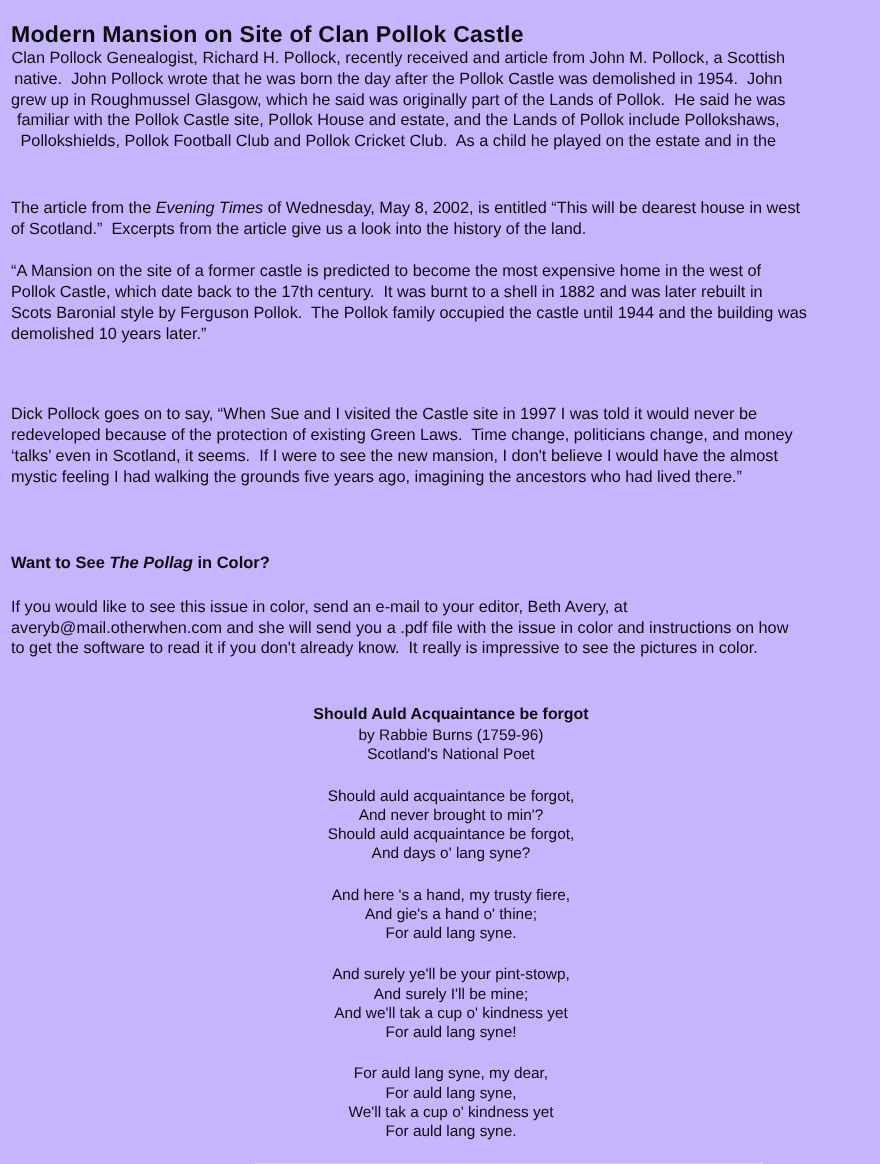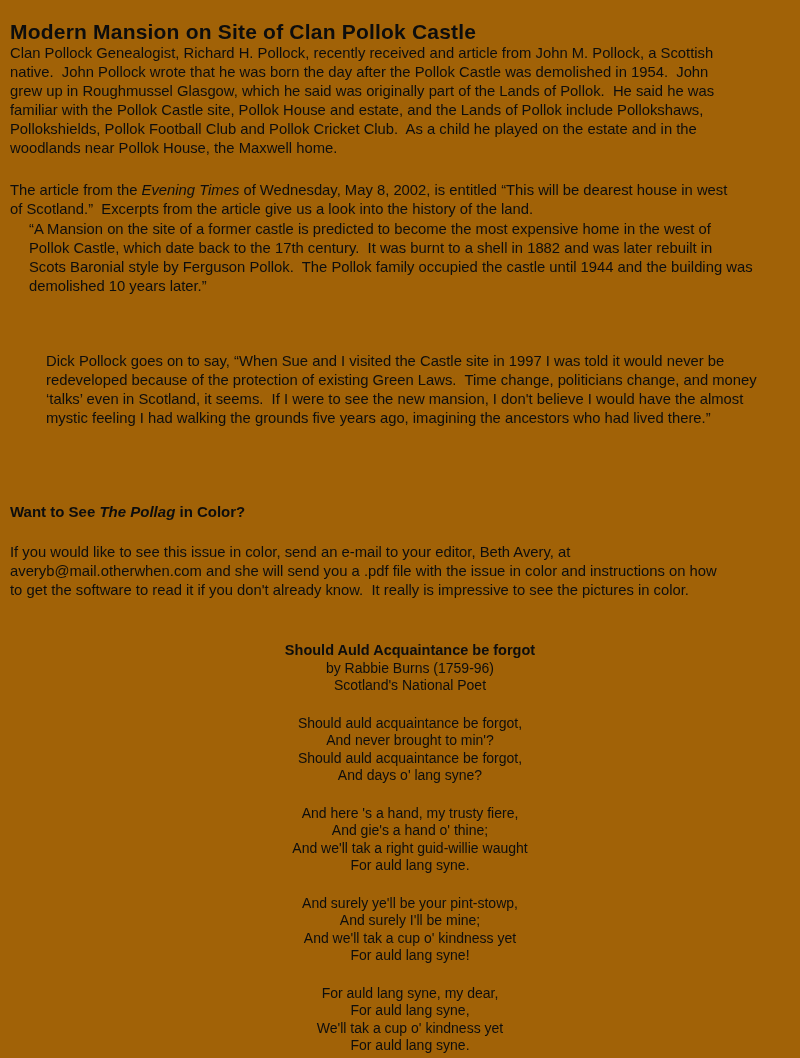--- a/index.html
+++ b/index.html
@@ -1,43 +1,43 @@
 <!DOCTYPE html>
 <html><head>
 <meta charset="utf-8">
 <style>
   html, body { margin:0; padding:0; background:#ffffff; }
   .page {
     position:relative;
     width:800px;
     height:1058px;
-    background:#a16207;
+    background:#c4b5fd;
     color:#0d0d0d;
     font-family:"Liberation Sans","DejaVu Sans",sans-serif;
     overflow:hidden;
   }
   .doc-title {
     position:absolute;
     top:6px; left:10px;
     font-size:21px;
     font-weight:bold;
     letter-spacing:0.2px;
     white-space:pre;
   }
   .para {
     position:absolute;
     left:10px;
     font-size:14.8px;
     line-height:19px;
   }
   .ln { white-space:pre; }
-  .p1 { top:44px; }
+  .p1 { top:44px;text-align:center; }
   .p2 { top:181px; }
-  .p3 { top:220px;margin-left:19px; }
-  .p4 { top:352px;margin-left:36px; }
+  .p3 { top:238px; }
+  .p4 { top:368px; }
   .p5 { top:543px; }
   .heading2 {
     position:absolute;
     top:503px; left:10px;
     font-size:15px;
     font-weight:bold;
     white-space:pre;
   }
   .heading2 em { }
   .pub-italic { font-style:italic; }
@@ -61,21 +61,20 @@
 <div class="page">
 
   <h1 class="doc-title">Modern Mansion on Site of Clan Pollok Castle</h1>
 
   <div class="para p1">
     <div class="ln">Clan Pollock Genealogist, Richard H. Pollock, recently received and article from John M. Pollock, a Scottish</div>
     <div class="ln">native.  John Pollock wrote that he was born the day after the Pollok Castle was demolished in 1954.  John</div>
     <div class="ln">grew up in Roughmussel Glasgow, which he said was originally part of the Lands of Pollok.  He said he was</div>
     <div class="ln">familiar with the Pollok Castle site, Pollok House and estate, and the Lands of Pollok include Pollokshaws,</div>
     <div class="ln">Pollokshields, Pollok Football Club and Pollok Cricket Club.  As a child he played on the estate and in the</div>
-    <div class="ln">woodlands near Pollok House, the Maxwell home.</div>
   </div>
 
   <div class="para p2">
     <div class="ln"><span>The article from the </span><em class="pub-italic">Evening Times</em><span> of Wednesday, May 8, 2002, is entitled “This will be dearest house in west</span></div>
     <div class="ln">of Scotland.”  Excerpts from the article give us a look into the history of the land.</div>
   </div>
 
   <div class="para p3">
     <div class="ln">“A Mansion on the site of a former castle is predicted to become the most expensive home in the west of</div>
     <div class="ln">Pollok Castle, which date back to the 17th century.  It was burnt to a shell in 1882 and was later rebuilt in</div>
@@ -106,21 +105,20 @@
     <div class="stanza">
       <div class="ln">Should auld acquaintance be forgot,</div>
       <div class="ln">And never brought to min'?</div>
       <div class="ln">Should auld acquaintance be forgot,</div>
       <div class="ln">And days o' lang syne?</div>
     </div>
 
     <div class="stanza">
       <div class="ln">And here 's a hand, my trusty fiere,</div>
       <div class="ln">And gie's a hand o' thine;</div>
-      <div class="ln">And we'll tak a right guid-willie waught</div>
       <div class="ln">For auld lang syne.</div>
     </div>
 
     <div class="stanza">
       <div class="ln">And surely ye'll be your pint-stowp,</div>
       <div class="ln">And surely I'll be mine;</div>
       <div class="ln">And we'll tak a cup o' kindness yet</div>
       <div class="ln">For auld lang syne!</div>
     </div>
 

